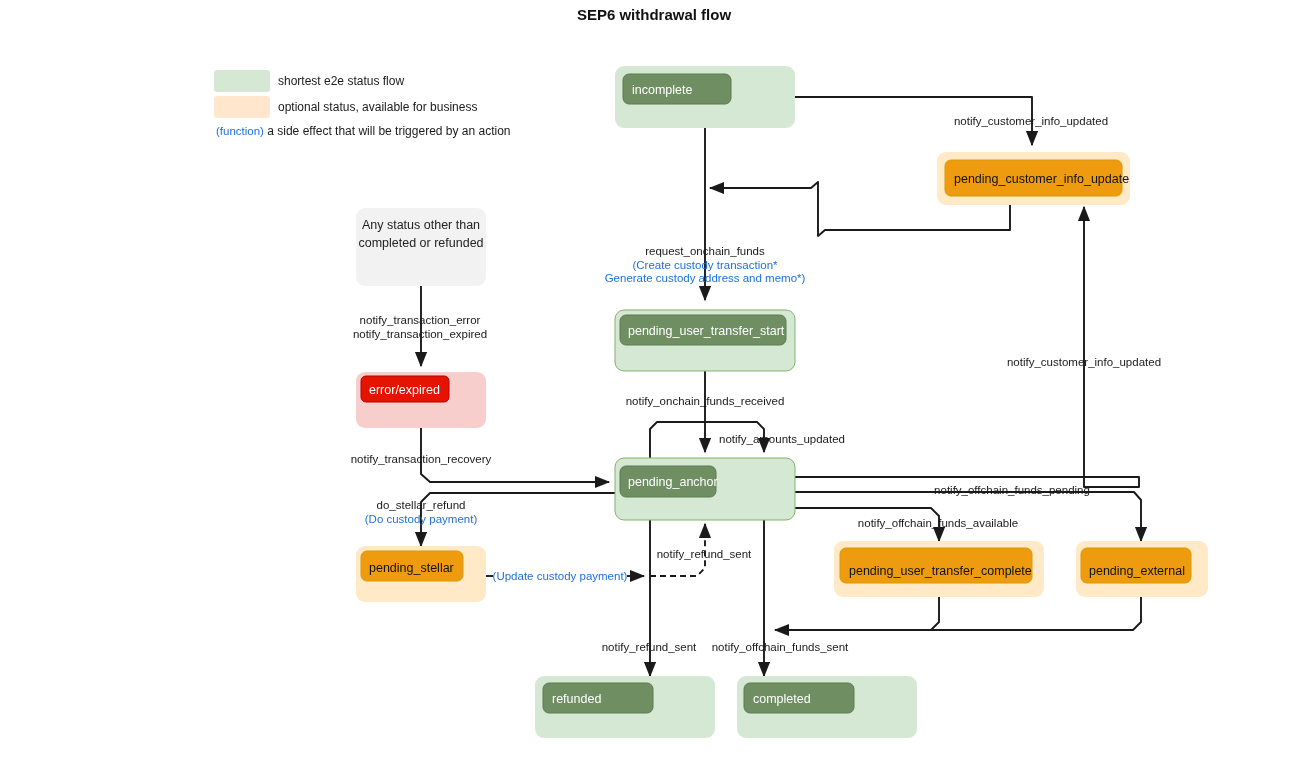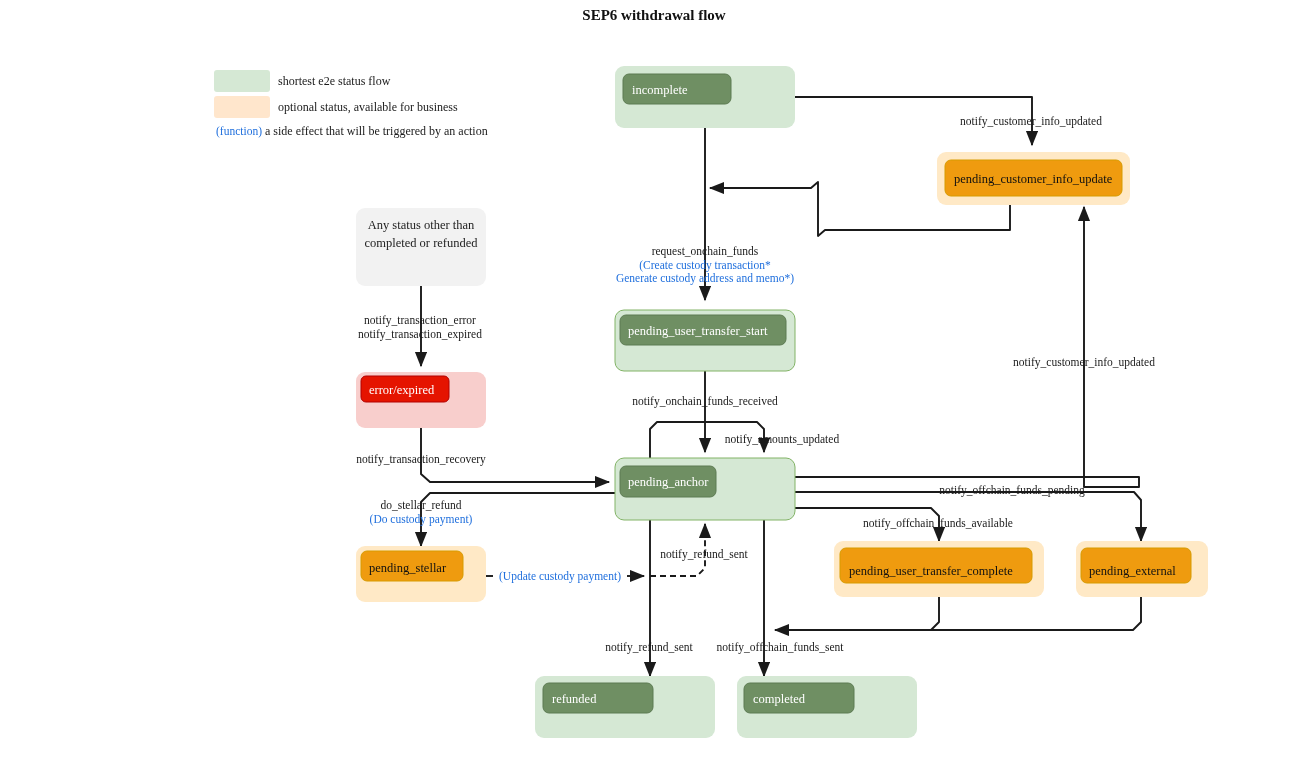--- a/index.html
+++ b/index.html
@@ -1,18 +1,18 @@
 <!DOCTYPE html>
 <html><head>
 <meta charset="utf-8">
 <style>
   html,body{margin:0;padding:0;background:#ffffff;}
   body{width:1309px;height:770px;overflow:hidden;
        font-family:"Liberation Sans","DejaVu Sans",sans-serif;}
-  #stage{position:relative;width:1309px;height:634px;font-family:Liberation Serif, serif;}
+  #stage{position:relative;width:1309px;height:634px;}
   svg#flow{position:absolute;left:0;top:0;width:1309px;height:770px;}
   .title{font-size:15px;font-weight:bold;fill:#111111;}
   .lbl{font-size:11.5px;fill:#1a1a1a;}
   .fn{font-size:11.5px;fill:#1f6fdd;}
   .legend-txt{font-size:12px;fill:#1a1a1a;}
   .nodetxt{font-size:12.5px;}
   .nodetxt.light{fill:#ffffff;}
   .nodetxt.dark{fill:#111111;}
   .graytxt{font-size:12.5px;fill:#222222;}
   .edge{fill:none;stroke:#1a1a1a;stroke-width:1.9;stroke-linecap:butt;stroke-linejoin:round;}

